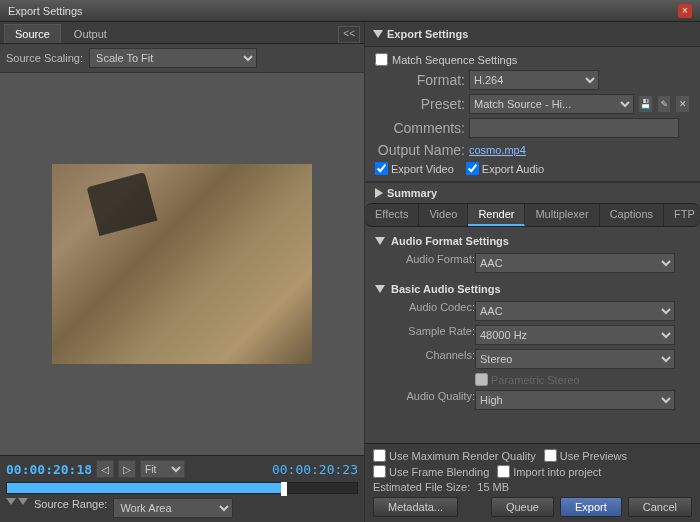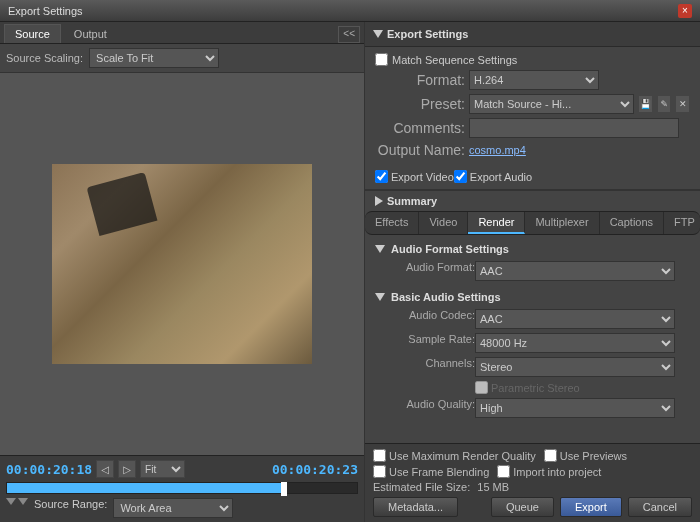--- a/index.html
+++ b/index.html
@@ -93,21 +93,21 @@
     }
     .select-box {
       background: #555;
       border: 1px solid #333;
       color: #ccc;
       font-size: 11px;
       padding: 1px 2px;
       height: 20px;
     }
     .select-box-wide {
-      width: 130px;
+      width: 168px;
     }
 
     
     .collapse-btn {
       margin-left: auto;
       background: #3c3c3c;
       border: 1px solid #555;
       color: #aaa;
       font-size: 10px;
       padding: 1px 4px;
@@ -158,21 +158,21 @@
     .timecode {
       color: #4db8ff;
       font-size: 13px;
       font-weight: bold;
       font-family: monospace;
     }
     .timecode-end {
       margin-left: auto;
       color: #4db8ff;
       font-size: 13px;
-      font-weight: bold;
+      font-weight: normal;
       font-family: monospace;
     }
     .timeline-btn {
       background: #555;
       border: 1px solid #444;
       color: #ccc;
       width: 18px;
       height: 18px;
       display: flex;
       align-items: center;
@@ -313,21 +313,22 @@
       height: 20px;
     }
     .link-text {
       color: #88bbff;
       text-decoration: underline;
       cursor: pointer;
     }
     .checkbox-row {
       display: flex;
       align-items: center;
-      margin-top: 12px;
+      gap: 12px;
+      margin-top: 4px;
     }
     .checkbox-label {
       display: flex;
       align-items: center;
       gap: 3px;
       color: #ccc;
     }
 
     
     .summary-row {

